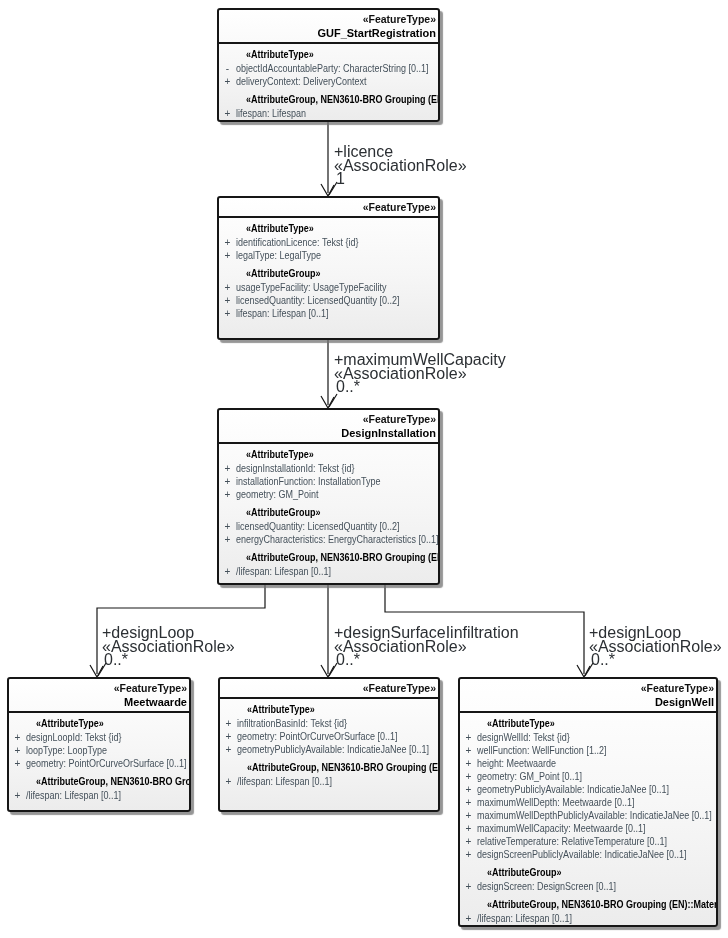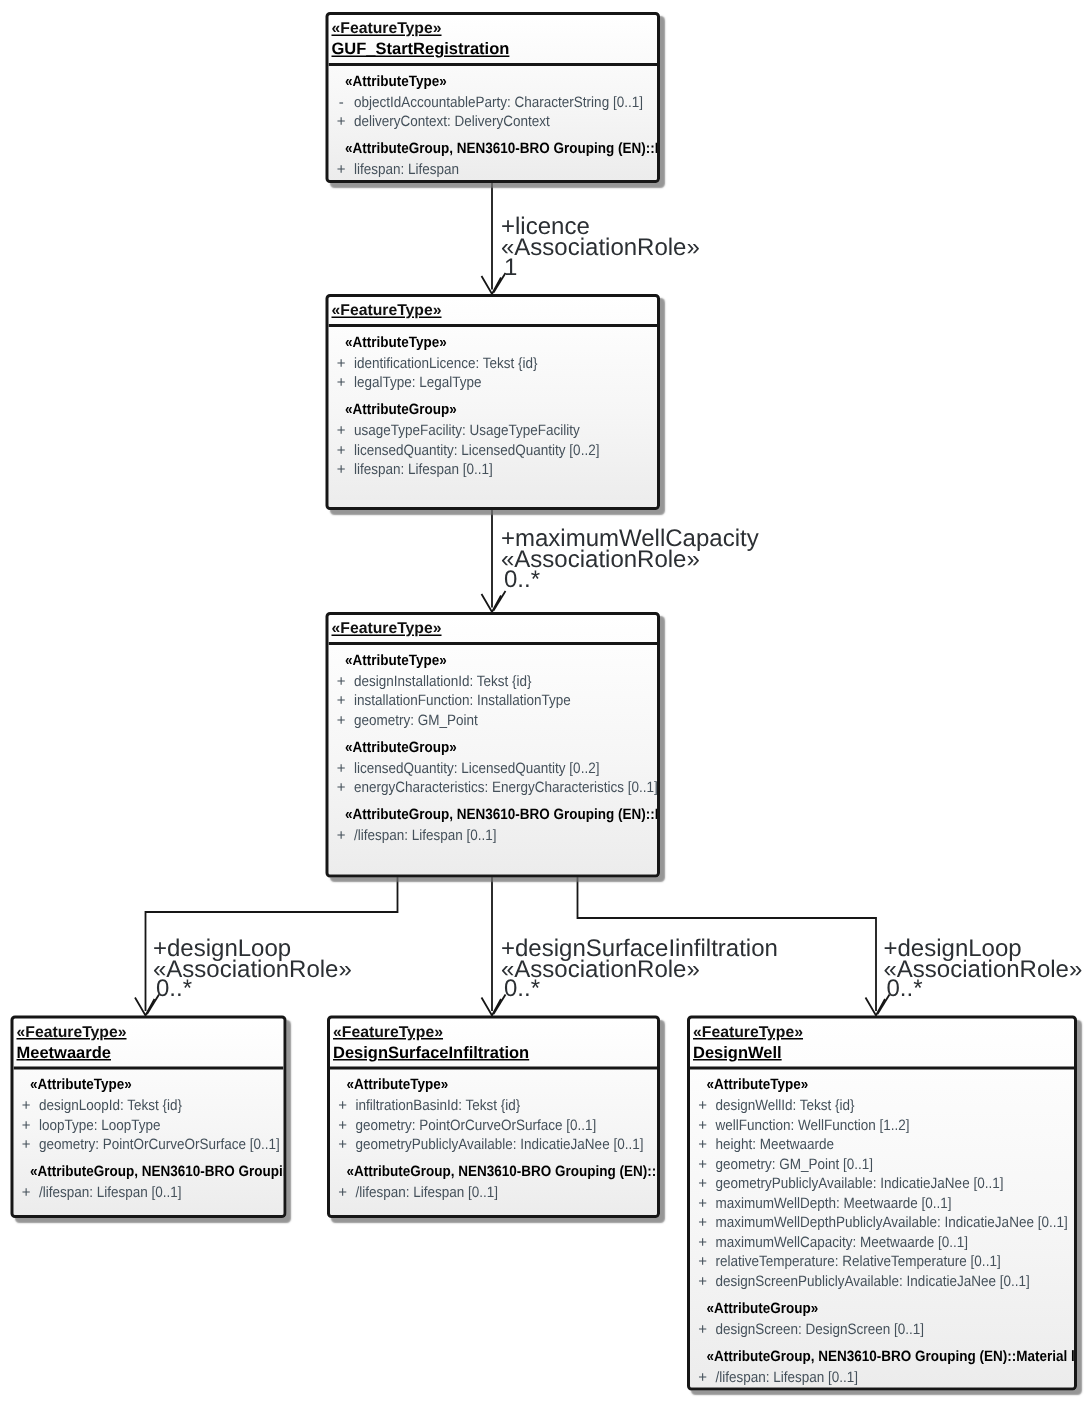--- a/index.html
+++ b/index.html
@@ -8,27 +8,27 @@
     font-family:"Liberation Sans",sans-serif;overflow:hidden;
   }
   svg.wires{position:absolute;left:0;top:0;pointer-events:none;}
   .uml-class{
     position:absolute;box-sizing:border-box;
     border:2px solid #161616;border-radius:3px;
     background:linear-gradient(180deg,#ffffff 0%,#f6f6f6 55%,#ececec 100%);
     box-shadow:3px 3px 1px rgba(115,115,115,.75);
     overflow:hidden;
   }
-  .cls-head{text-align:left;padding:3px 2px 2px;border-bottom:2px solid #161616;text-decoration:underline;}
+  .cls-head{text-align:right;padding:3px 2px 2px;border-bottom:2px solid #161616;}
   .cls-st{font-size:10.5px;font-weight:600;color:#101010;line-height:13px;}
   .cls-nm{font-size:11px;font-weight:700;color:#000;line-height:14px;}
   .cls-body{padding:4px 2px 2px 0;}
   .sect-h{
     font-size:10px;font-weight:700;color:#000;line-height:13px;
-    padding-left:11px;white-space:nowrap;margin:0 0 1px 0;
+    padding-left:11px;white-space:nowrap;margin:0 0 1px 16px;
   }
   .sect-h.later{margin-top:5px;}
   .sect-inner{display:inline-block;transform:scaleX(.9);transform-origin:0 50%;}
   .attr{display:flex;font-size:10px;line-height:13px;color:#44505a;white-space:nowrap;}
   .vis{flex:none;width:17px;text-align:center;}
   .atxt{display:inline-block;transform:scaleX(.9);transform-origin:0 50%;}
   .assoc{position:absolute;font-size:16px;line-height:13.5px;color:#2b2f33;white-space:nowrap;}
   .assoc .mult{margin-left:2px;}
 </style>
 </head>
@@ -120,20 +120,21 @@
       <div class="attr">
           <span class="vis">+</span>
           <span class="atxt">lifespan: Lifespan [0..1]</span>
         </div>
     </div>
   </div>
 
   <div class="uml-class" style="left:217px;top:408px;width:223px;height:177px">
     <div class="cls-head">
       <div class="cls-st">«FeatureType»</div>
+      <div class="cls-nm">DesignInstallation</div>
     </div>
     <div class="cls-body">
       <div class="sect-h"><span class="sect-inner">«AttributeType»</span></div>
       <div class="attr">
           <span class="vis">+</span>
           <span class="atxt">designInstallationId: Tekst {id}</span>
         </div>
       <div class="attr">
           <span class="vis">+</span>
           <span class="atxt">installationFunction: InstallationType</span>
@@ -182,21 +183,20 @@
       <div class="attr">
           <span class="vis">+</span>
           <span class="atxt">/lifespan: Lifespan [0..1]</span>
         </div>
     </div>
   </div>
 
   <div class="uml-class" style="left:218px;top:677px;width:222px;height:135px">
     <div class="cls-head">
       <div class="cls-st">«FeatureType»</div>
-      <div class="cls-nm">DesignSurfaceInfiltration</div>
     </div>
     <div class="cls-body">
       <div class="sect-h"><span class="sect-inner">«AttributeType»</span></div>
       <div class="attr">
           <span class="vis">+</span>
           <span class="atxt">infiltrationBasinId: Tekst {id}</span>
         </div>
       <div class="attr">
           <span class="vis">+</span>
           <span class="atxt">geometry: PointOrCurveOrSurface [0..1]</span>

